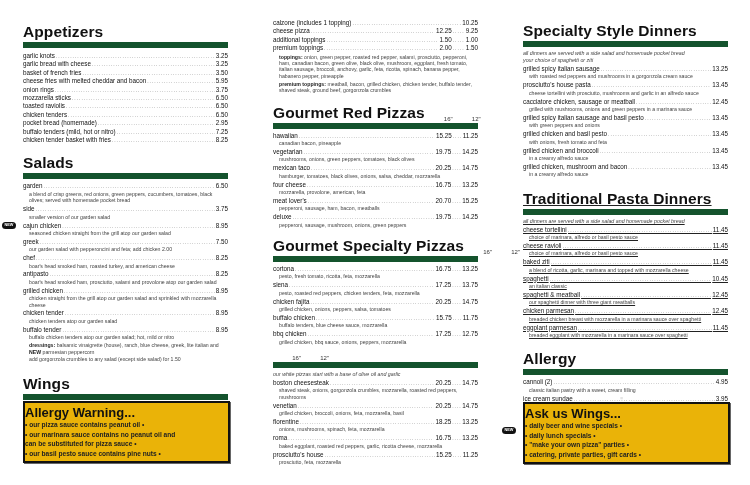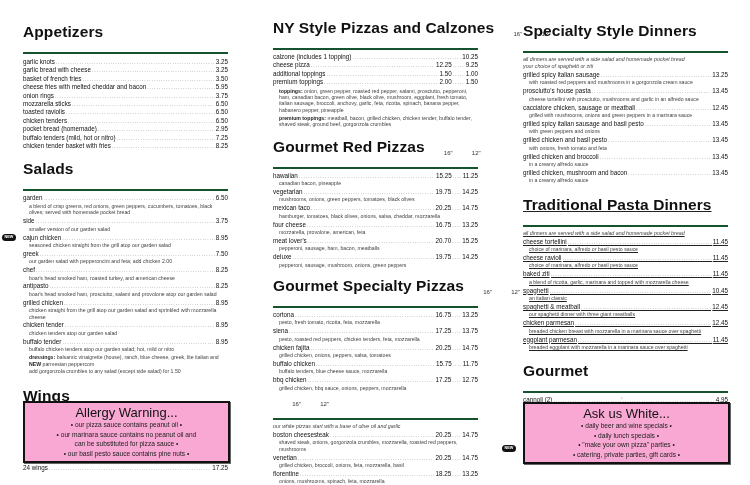--- a/index.html
+++ b/index.html
@@ -2,35 +2,35 @@
 <html><head>
 <meta charset="utf-8">
 <style>
   html, body { margin:0; padding:0; background:#fff; }
   body { width:750px; height:485px; overflow:hidden; position:relative; font-family:"Liberation Sans", sans-serif; color:#222; }
   .col { position:absolute; top:0; }
   .c1 { left:23px; width:205px; }
   .c2 { left:273px; width:205px; }
   .c3 { left:523px; width:205px; }
   .sec { margin-top:0; }
-  .sec-head { display:flex; align-items:flex-end; border-bottom:2px solid #14532d; padding-bottom:11px; margin-bottom:3px;margin-top:8px; }
+  .sec-head { display:flex; align-items:flex-end; border-bottom:6px solid #14532d; padding-bottom:1px; margin-bottom:3px;margin-top:8px; }
   .sec-title { font-weight:bold; font-size:15.5px; color:#111; flex:1; white-space:nowrap; letter-spacing:0.1px; }
   .sizes { font-size:6px; color:#333; display:flex; gap:0; }
   .sizes span { display:inline-block; width:28px; text-align:right; }
   .note { font-style:italic; font-size:5.3px; color:#444; line-height:7px; margin:1px 0 1px 0; }
   .row { display:flex; align-items:baseline; font-size:6.3px; line-height:7.4px; color:#111; position:relative; }
   .row .name { white-space:nowrap; }
   .row .dots { flex:1; overflow:hidden; white-space:nowrap; color:#555; margin:0 1px; }
   .row .dots::after { content:". . . . . . . . . . . . . . . . . . . . . . . . . . . . . . . . . . . . . . . . . . . . . . . . . . . . . . . . . . . . . . . . . . . . . . . . . . . . . . . . . . . . . . . . . . . . . . . . . ."; font-size:5px; letter-spacing:-0.2px; }
   .row .price { white-space:nowrap; }
   .row .price2 { white-space:nowrap; }
   .desc { font-size:5.2px; color:#444; line-height:6.4px; padding-left:6px; margin-bottom:1.5px; }
   .desc b { color:#222; }
   .badge { position:absolute; left:-21px; top:0px; width:14px; height:7px; border-radius:4px; background:#111; color:#fff; font-size:3.8px; font-weight:bold; text-align:center; line-height:7px; }
-  .box { position:absolute; border:2px solid #111; box-shadow:1px 1px 0 #666; text-align:center; background:#f9a8d4; }
+  .box { position:absolute; border:2px solid #111; box-shadow:1px 1px 0 #666; background:#eab308;font-weight:bold; }
   .box-title { font-size:13px; color:#111; margin-top:2px; line-height:15px; }
   .box-line { font-size:6.6px; color:#222; line-height:9.5px; }
   .watermark { position:absolute; left:528px; top:392px; font-size:28px; color:rgba(180,180,180,0.35); letter-spacing:1px; font-family:"Liberation Sans", sans-serif; font-weight:300; }
 </style>
 </head>
 <body>
 
 <div class="col c1">
 
   <div class="sec" style="margin-top:23px;">
@@ -194,27 +194,20 @@
   <div class="box-title">Allergy Warning...</div>
   <div class="box-line">• our pizza sauce contains peanut oil •</div>
   <div class="box-line">• our marinara sauce contains no peanut oil and</div>
   <div class="box-line">can be substituted for pizza sauce •</div>
   <div class="box-line">• our basil pesto sauce contains pine nuts •</div>
 </div>
 
 <div class="col c2">
 
   <div class="sec" style="margin-top:19px;">
-    <div class="sec-head">
-      <div class="sec-title">NY Style Pizzas and Calzones</div>
-      <div class="sizes">
-          <span>16"</span>
-          <span>12"</span>
-        </div>
-    </div>
     <div style="margin-top:3px;">
       <div class="row">
           <span class="name">calzone (includes 1 topping)</span>
           <span class="dots"></span>
           <span class="price2">10.25</span>
         </div>
       <div class="row">
           <span class="name">cheese pizza</span>
           <span class="dots"></span>
           <span class="price">12.25</span>
@@ -502,21 +495,21 @@
     <div class="row">
         <span class="name">eggplant parmesan</span>
         <span class="dots"></span>
         <span class="price">11.45</span>
       </div>
     <div class="desc">breaded eggplant with mozzarella in a marinara sauce over spaghetti</div>
   </div>
 
   <div class="sec" style="margin-top:12px;">
     <div class="sec-head">
-      <div class="sec-title">Gourmet</div>
+      <div class="sec-title">Allergy</div>
     </div>
     <div style="margin-top:3px;">
       <div class="row">
           <span class="name">cannoli (2)</span>
           <span class="dots"></span>
           <span class="price">4.95</span>
         </div>
       <div class="desc">classic italian pastry with a sweet, cream filling</div>
       <div class="row">
           <span class="name">ice cream sundae</span>
@@ -537,18 +530,18 @@
           <span class="price">4.95</span>
         </div>
       <div class="desc">warm brownie bites, vanilla ice cream, drizzled with chocolate</div>
     </div>
   </div>
 </div>
 
 <div class="watermark">menupix</div>
 
 <div class="box" style="left:523px; top:402px; width:203px; height:58px;">
-  <div class="box-title">Ask us White...</div>
+  <div class="box-title">Ask us Wings...</div>
   <div class="box-line">• daily beer and wine specials •</div>
   <div class="box-line">• daily lunch specials •</div>
   <div class="box-line">• "make your own pizza" parties •</div>
   <div class="box-line">• catering, private parties, gift cards •</div>
 </div>
 
 </body></html>

